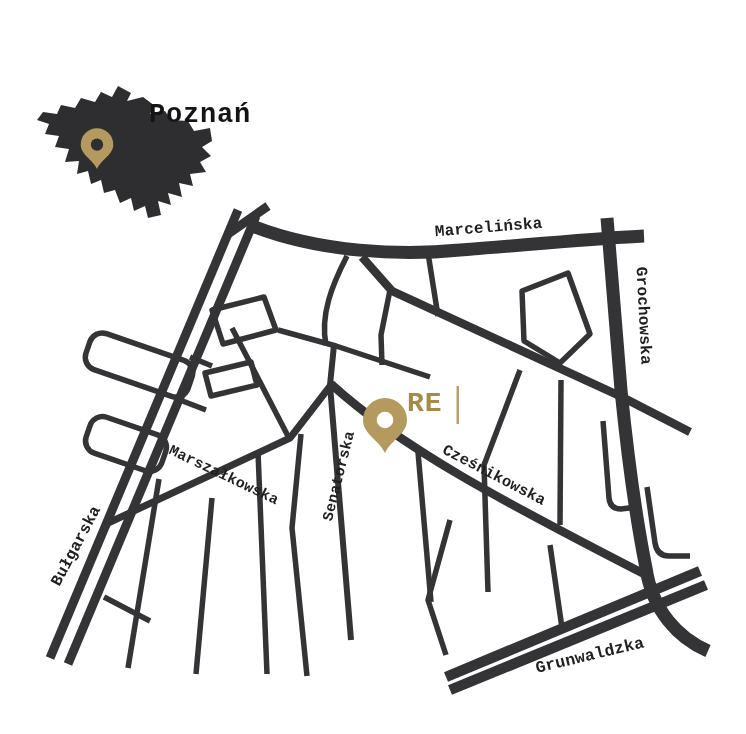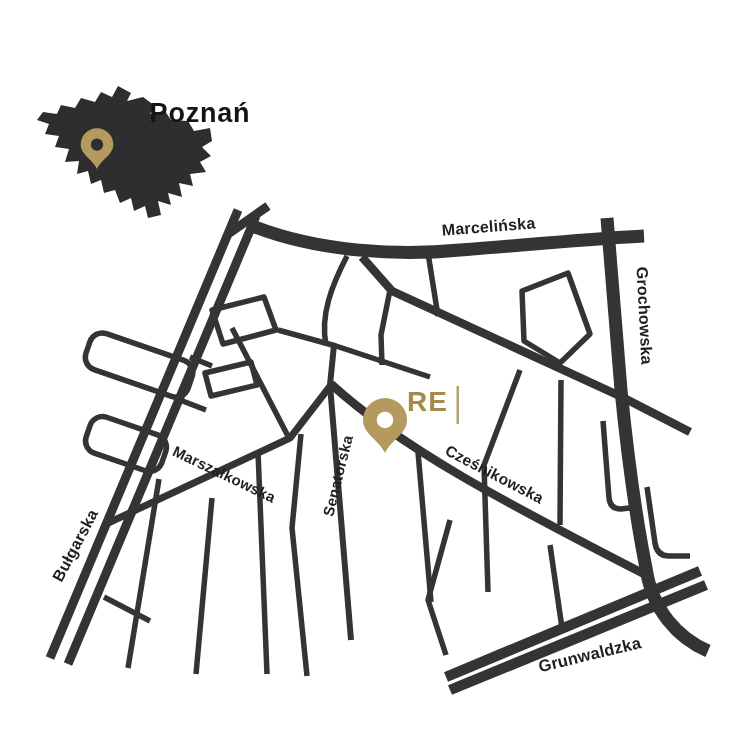--- a/index.html
+++ b/index.html
@@ -1,17 +1,17 @@
 <!DOCTYPE html>
 <html><head>
 <meta charset="utf-8">
 <style>
   html,body{margin:0;padding:0;background:#ffffff;}
   .map-wrap{position:relative;width:746px;height:734px;background:#ffffff;overflow:hidden;
-            font-family:Liberation Sans, sans-serif;}
+            font-family:Liberation Mono, monospace;}
   svg{display:block;}
   .road{stroke:#343436;fill:none;stroke-linecap:butt;}
   .road-round{stroke:#343436;fill:none;stroke-linejoin:round;stroke-linecap:butt;}
   .street-label{fill:#1f1f1f;font-weight:600;letter-spacing:0.2px;}
   .city-label{fill:#141414;font-weight:700;letter-spacing:0.8px;}
   .logo-text{fill:#a58b49;font-weight:700;letter-spacing:1px;}
 </style>
 </head>
 <body>
 

